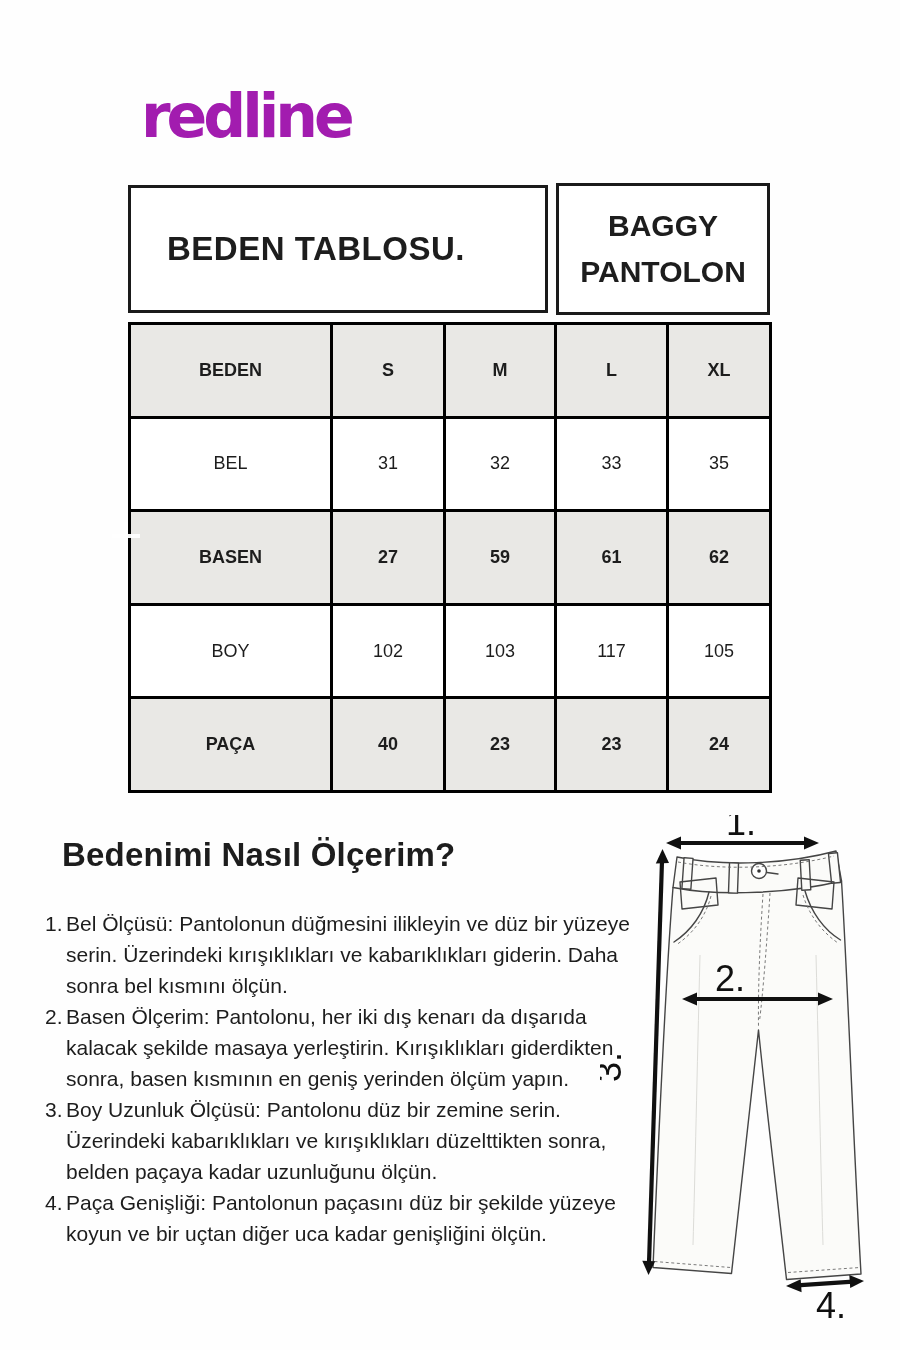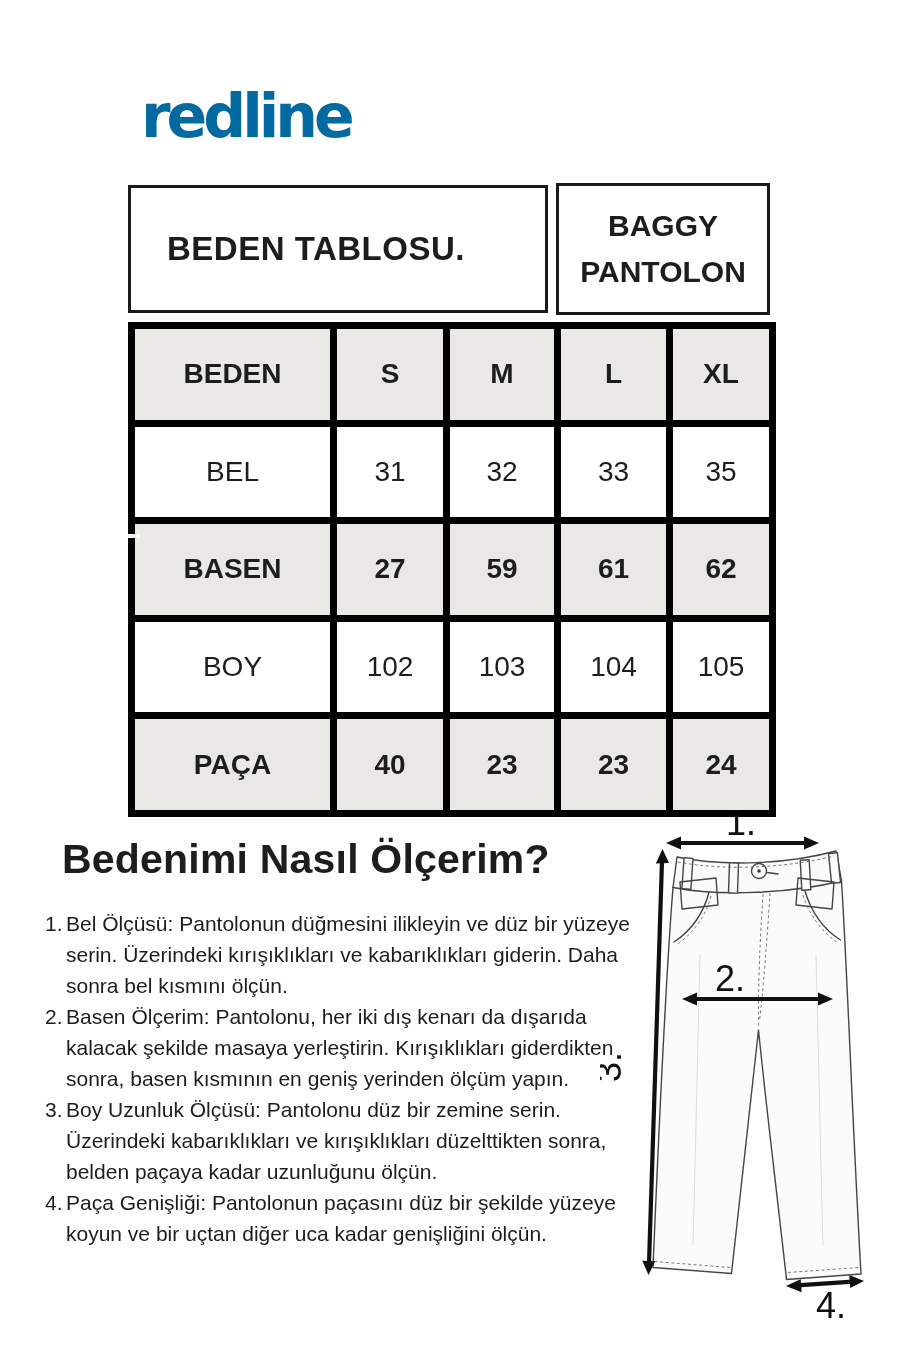--- a/index.html
+++ b/index.html
@@ -4,53 +4,53 @@
 <style>
   html,body{margin:0;padding:0;background:#ffffff;}
   .page{
     position:relative; width:900px; height:1350px; background:#fefefe;
     font-family:"Liberation Sans", sans-serif; color:#1d1d1d; overflow:hidden;
   }
   
   .logo{
     position:absolute; left:141px; top:86px;
     font-family:"DejaVu Sans", sans-serif; font-weight:800;
-    font-size:60px; letter-spacing:-4px; color:#0369a1; line-height:1;
+    font-size:60px; letter-spacing:-4px; color:#a21caf; line-height:1;
   }
   
   .hdr-box{ position:absolute; border:3px solid #1a1a1a; background:#fff; box-sizing:border-box;}
   .hdr-left{
     left:128px; top:185px; width:420px; height:128px;
     display:flex; align-items:center; padding-left:36px;
     font-size:33px; font-weight:bold; letter-spacing:.5px;
   }
   .hdr-right{
     left:556px; top:183px; width:214px; height:132px;
     display:flex; align-items:center; justify-content:center; text-align:center;
     font-size:30px; font-weight:bold; line-height:1.55; padding:0 24px;
   }
   
   table.size-table{
     position:absolute; left:128px; top:322px; width:641px;
     border-collapse:collapse; table-layout:fixed;
   }
   .size-table td,.size-table th{
-    border:7px solid #000000; height:90.6px; text-align:center; vertical-align:middle;
-    font-size:28px; font-weight:normal; background:#ffffff; padding:0;
+    border:3px solid #000000; height:90.6px; text-align:center; vertical-align:middle;
+    font-size:18px; font-weight:normal; background:#ffffff; padding:0;
   }
   .size-table tr.shaded td,.size-table tr.shaded th{ background:#e9e8e5; font-weight:bold; }
   
   .sparkle{ position:absolute; left:112px; top:522px; width:28px; height:28px; pointer-events:none;}
   .sparkle:before,.sparkle:after{ content:""; position:absolute; background:#ffffff; opacity:.95;}
   .sparkle:before{ left:12px; top:0; width:4px; height:28px;}
   .sparkle:after{ left:0; top:12px; width:28px; height:4px;}
   
   .guide-heading{
     position:absolute; left:62px; top:836px;
-    font-size:41px; font-weight:bold; letter-spacing:.2px;
+    font-size:33px; font-weight:bold; letter-spacing:.2px;
   }
   .guide-list{
     position:absolute; left:45px; top:908px; width:600px;
     font-size:21px; line-height:31px; list-style:none; margin:0; padding:0;
   }
   .guide-list li{ position:relative; padding-left:21px; }
   .guide-list .num{ position:absolute; left:0; top:0; }
   .guide-list .term{ font-weight:normal; }
   
   .pants-svg{ position:absolute; left:600px; top:815px; }
@@ -97,21 +97,21 @@
       <td>BASEN</td>
       <td>27</td>
       <td>59</td>
       <td>61</td>
       <td>62</td>
     </tr>
     <tr>
       <td>BOY</td>
       <td>102</td>
       <td>103</td>
-      <td>104</td>
+      <td>117</td>
       <td>105</td>
     </tr>
     <tr class="shaded">
       <td>PAÇA</td>
       <td>40</td>
       <td>23</td>
       <td>23</td>
       <td>24</td>
     </tr>
   </tbody>

